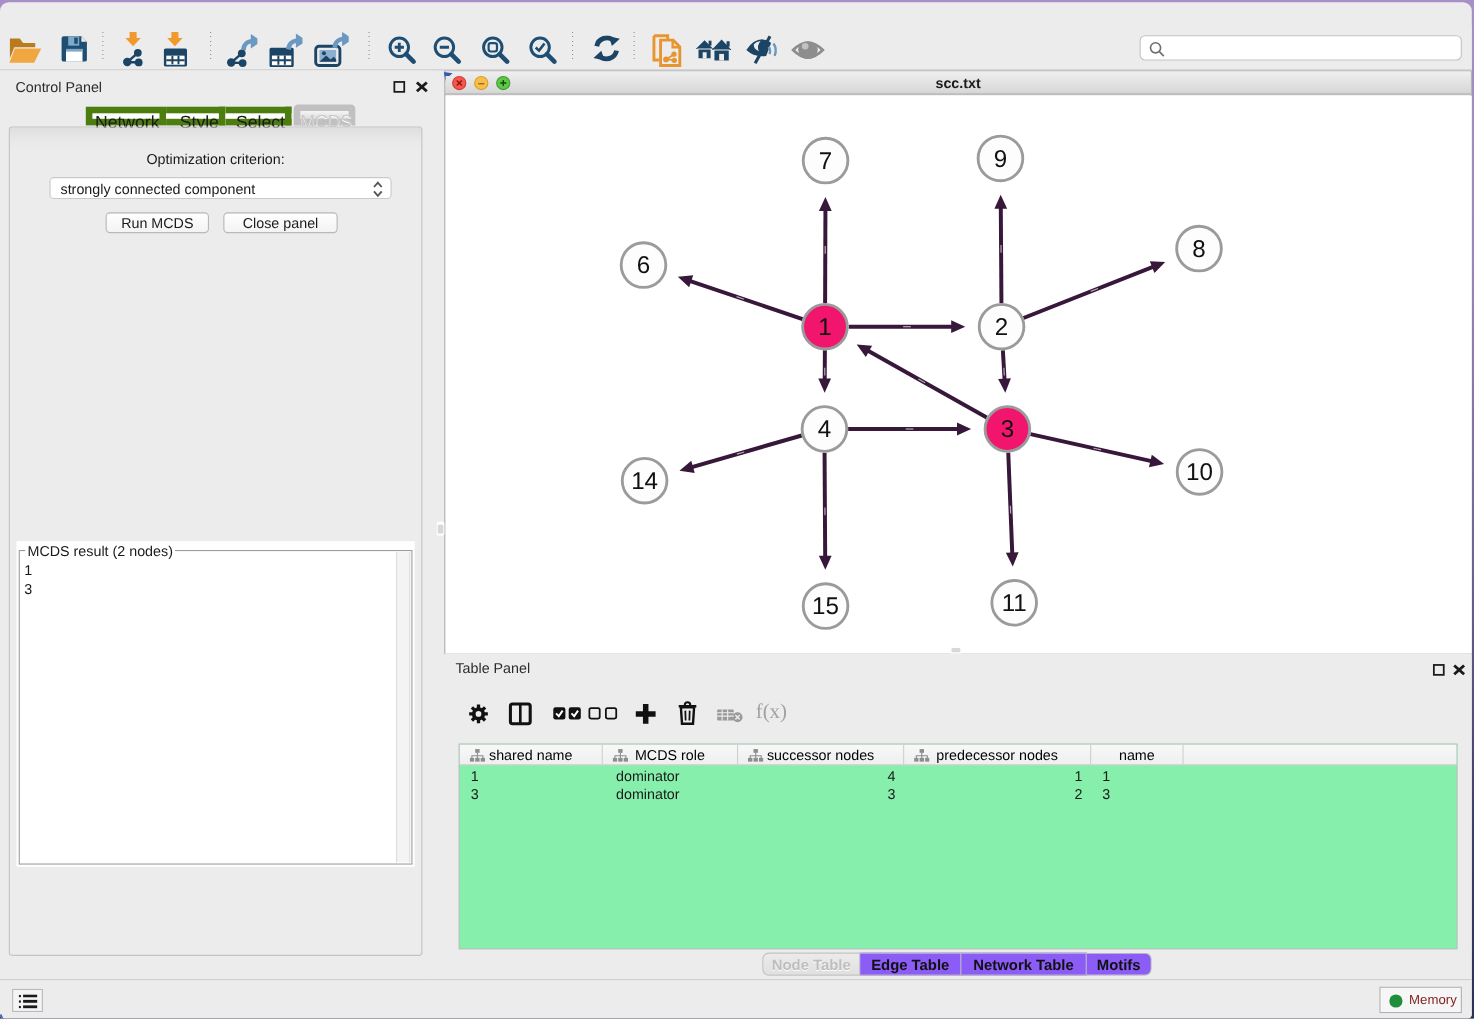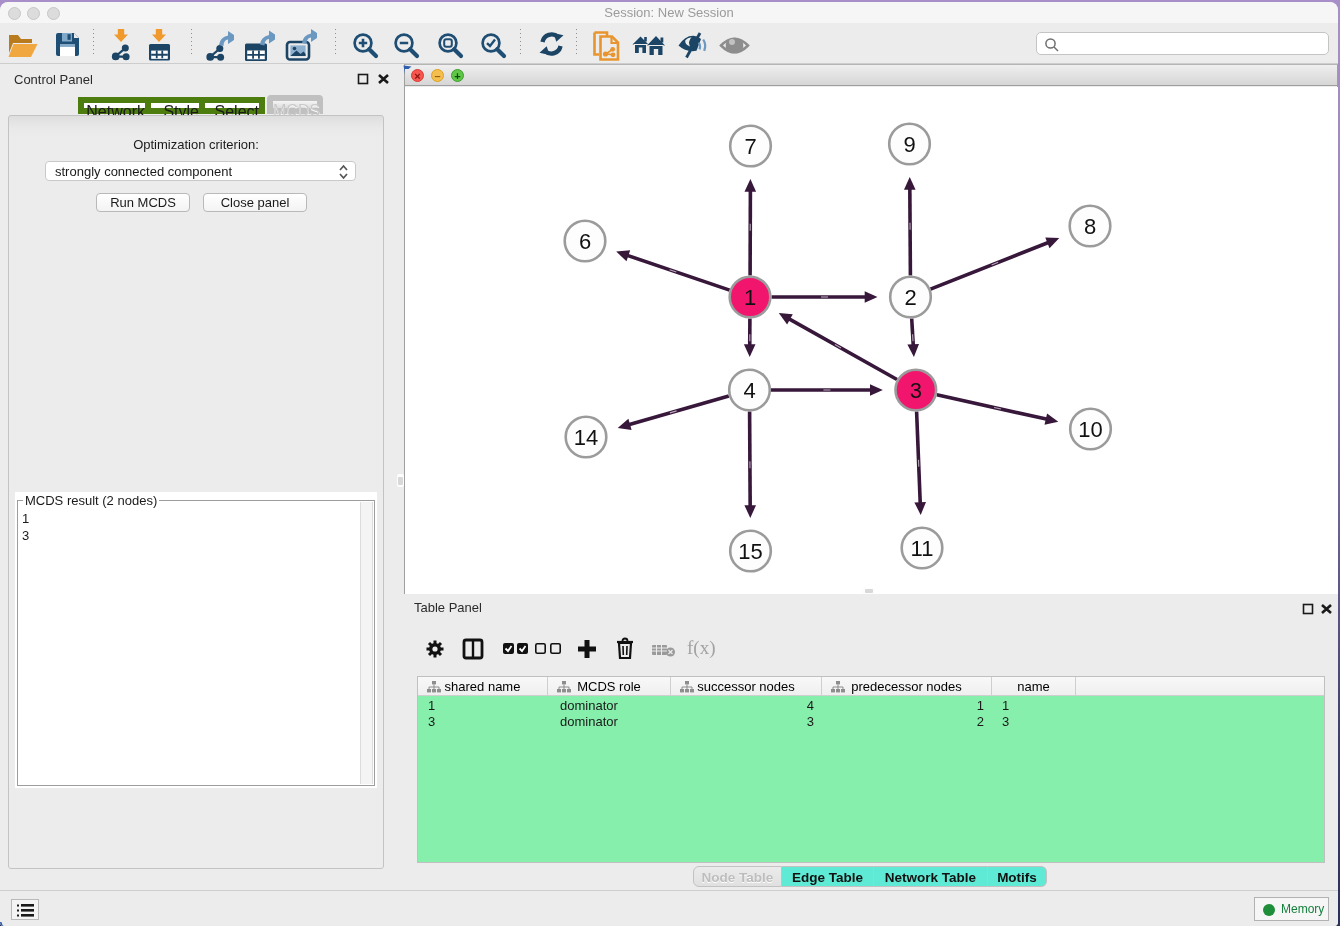--- a/index.html
+++ b/index.html
@@ -26,32 +26,26 @@
 #nettitle { position:absolute; left:0; top:0; width:100%; height:21px; background:linear-gradient(#efefef,#d6d6d6); border-bottom:1px solid #9f9f9f; }
 #netcanvas { position:absolute; left:0; top:22px; width:934px; height:507px; background:#fff; }
 .mactl { position:absolute; top:4px; width:13px; height:13px; border-radius:50%; font-size:11px; font-weight:bold; text-align:center; line-height:12px; }
 
 #tpanel { position:absolute; left:404px; top:592px; width:934px; height:297px; background:#ececec; }
 #ttable { position:absolute; left:13px; top:82px; width:908px; height:187px; background:#86efac; border:1px solid #c0c0c0; }
 #thead { position:absolute; left:0; top:0; width:906px; height:19px; background:linear-gradient(#f8f8f8,#efefef); border-bottom:1px solid #cfcfcf; font-size:13px; color:#1a1a1a; }
 .hcol { position:absolute; top:0; height:19px; border-right:1px solid #cfcfcf; }
 .hlab { position:absolute; top:1.5px; width:100%; text-align:center; font-size:13px; }
 .cell { position:absolute; font-size:13px; color:#1a1a1a; }
-.btab { position:absolute; top:0; height:21px; line-height:21px; text-align:center; border:1px solid #c2c2c2; background:#5eead4; color:#111; }
+.btab { position:absolute; top:0; height:21px; line-height:21px; text-align:center; border:1px solid #c2c2c2; background:#8b5cf6; color:#111; }
 #statusbar { position:absolute; left:0; top:888px; width:1338px; height:36px; background:#ececec; border-top:1px solid #cfcfcf; }
 </style>
 </head>
 <body>
 <div id="win">
-  <div id="titlebar">
-    <div class="tl" style="left:8px;"></div>
-    <div class="tl" style="left:27px;"></div>
-    <div class="tl" style="left:47px;"></div>
-    <div id="wtitle">Session: New Session</div>
-  </div>
   <div id="toolbar">
       <svg class="abs" style="left:7px;top:8px;" width="31" height="27" viewBox="0 0 31 27">
 <path d="M2 4 L11 4 L14 8 L25 8 L25 12 L6 12 L2 22 Z" fill="#b97b1e"></path>
 <path d="M6.5 13 L30.5 13 L24 26 L1.5 26 Z" fill="#f0a73f"></path>
 </svg>
 <svg class="abs" style="left:54px;top:8px;" width="27" height="27" viewBox="0 0 27 27">
 <path d="M2 4 Q2 2 4 2 L20 2 L25 7 L25 23 Q25 25 23 25 L4 25 Q2 25 2 23 Z" fill="#1f4e74"></path>
 <path d="M20 2 L25 7 L20 7 Z" fill="#ececec"></path>
 <rect x="8" y="2" width="10" height="8.5" fill="#7fa8c9"></rect>
 <rect x="13.5" y="3.2" width="3.2" height="5.6" fill="#1f4e74"></rect>
@@ -193,20 +187,21 @@
           <div style="position:absolute; left:7px; top:18px; font-size:13px; color:#1a1a1a; line-height:17px;">1<br>3</div>
           <div style="position:absolute; right:4px; top:10px; width:13px; bottom:4px; background:#f4f4f4; border-left:1px solid #dcdcdc; border-right:1px solid #dcdcdc;"></div>
         </div>
       </div>
     </div>
   <div id="netwin">
     <div id="nettitle">
       <div class="mactl" style="left:6px; background:#f3574e; border:1px solid #d83b34; color:#8c0f0b;">×</div>
       <div class="mactl" style="left:26px; background:#f5bf4f; border:1px solid #dda121; color:#965c0b;">–</div>
       <div class="mactl" style="left:46px; background:#5fc648; border:1px solid #3f9e2d; color:#0c4d08;">+</div>
+      <div style="position:absolute; top:3px; width:100%; text-align:center; font-size:13px; color:#1a1a1a; font-weight:bold;">scc.txt</div>
     </div>
     <div id="netcanvas">
       <svg width="934" height="507" viewBox="0 0 934 507">
           <line x1="345.1" y1="188.5" x2="345.4" y2="99.7" stroke="#37173a" stroke-width="3.6"></line>
 <polygon points="345.4,92.0 351.1,104.8 339.5,104.8" fill="#37173a"></polygon>
 <line x1="345.2" y1="143.7" x2="345.2" y2="136.7" stroke="#b9a8bb" stroke-width="1.1"></line>
 <line x1="324.6" y1="203.1" x2="218.5" y2="167.1" stroke="#37173a" stroke-width="3.6"></line>
 <polygon points="211.2,164.6 225.2,163.2 221.5,174.2" fill="#37173a"></polygon>
 <line x1="271.3" y1="185.0" x2="264.6" y2="182.7" stroke="#b9a8bb" stroke-width="1.1"></line>
 <line x1="366.5" y1="210.0" x2="464.8" y2="210.0" stroke="#37173a" stroke-width="3.6"></line>
@@ -402,21 +397,21 @@
           <g fill="#1a1a1a">
             <rect x="0" y="0.5" width="2" height="2"></rect>
             <rect x="0" y="5.5" width="2" height="2"></rect>
             <rect x="0" y="10.5" width="2" height="2"></rect>
             <rect x="4" y="0" width="13" height="2.6"></rect>
             <rect x="4" y="5" width="13" height="2.6"></rect>
             <rect x="4" y="10" width="13" height="2.6"></rect>
           </g>
         </svg>
       </div>
-<div class="abs" style="left:1254px; top:6px; width:75px; height:24px; background:#f6f6f6; border:1px solid #b2b2b2; font-size:12px; color:#15803d;padding-left:12px;">
+<div class="abs" style="left:1254px; top:6px; width:75px; height:24px; background:#f6f6f6; border:1px solid #b2b2b2; font-size:12px; color:#7f1d1d;padding-left:12px;">
 <div class="abs" style="left:8px; top:5.5px; width:12px; height:12px; border-radius:50%; background:#1e8e3a;"></div>
 <div class="abs" style="left:26px; top:4px;">Memory</div>
       </div>
     </div>
 
   <svg class="abs" style="left:403px; top:63px;" width="9" height="10" viewBox="0 0 9 10">
       <path d="M0.5 0.5 L8.5 1.5 L5.5 4 L2 4 L2 9 Z" fill="#2f5fae"></path>
     </svg>
   <div class="abs" style="left:397px; top:472px; width:7px; height:13px; background:#fdfdfd; border-radius:2px;">
       <div class="abs" style="left:1px; top:2.5px; width:5px; height:8px; background:#d8d8d8; border-radius:1px;"></div>

